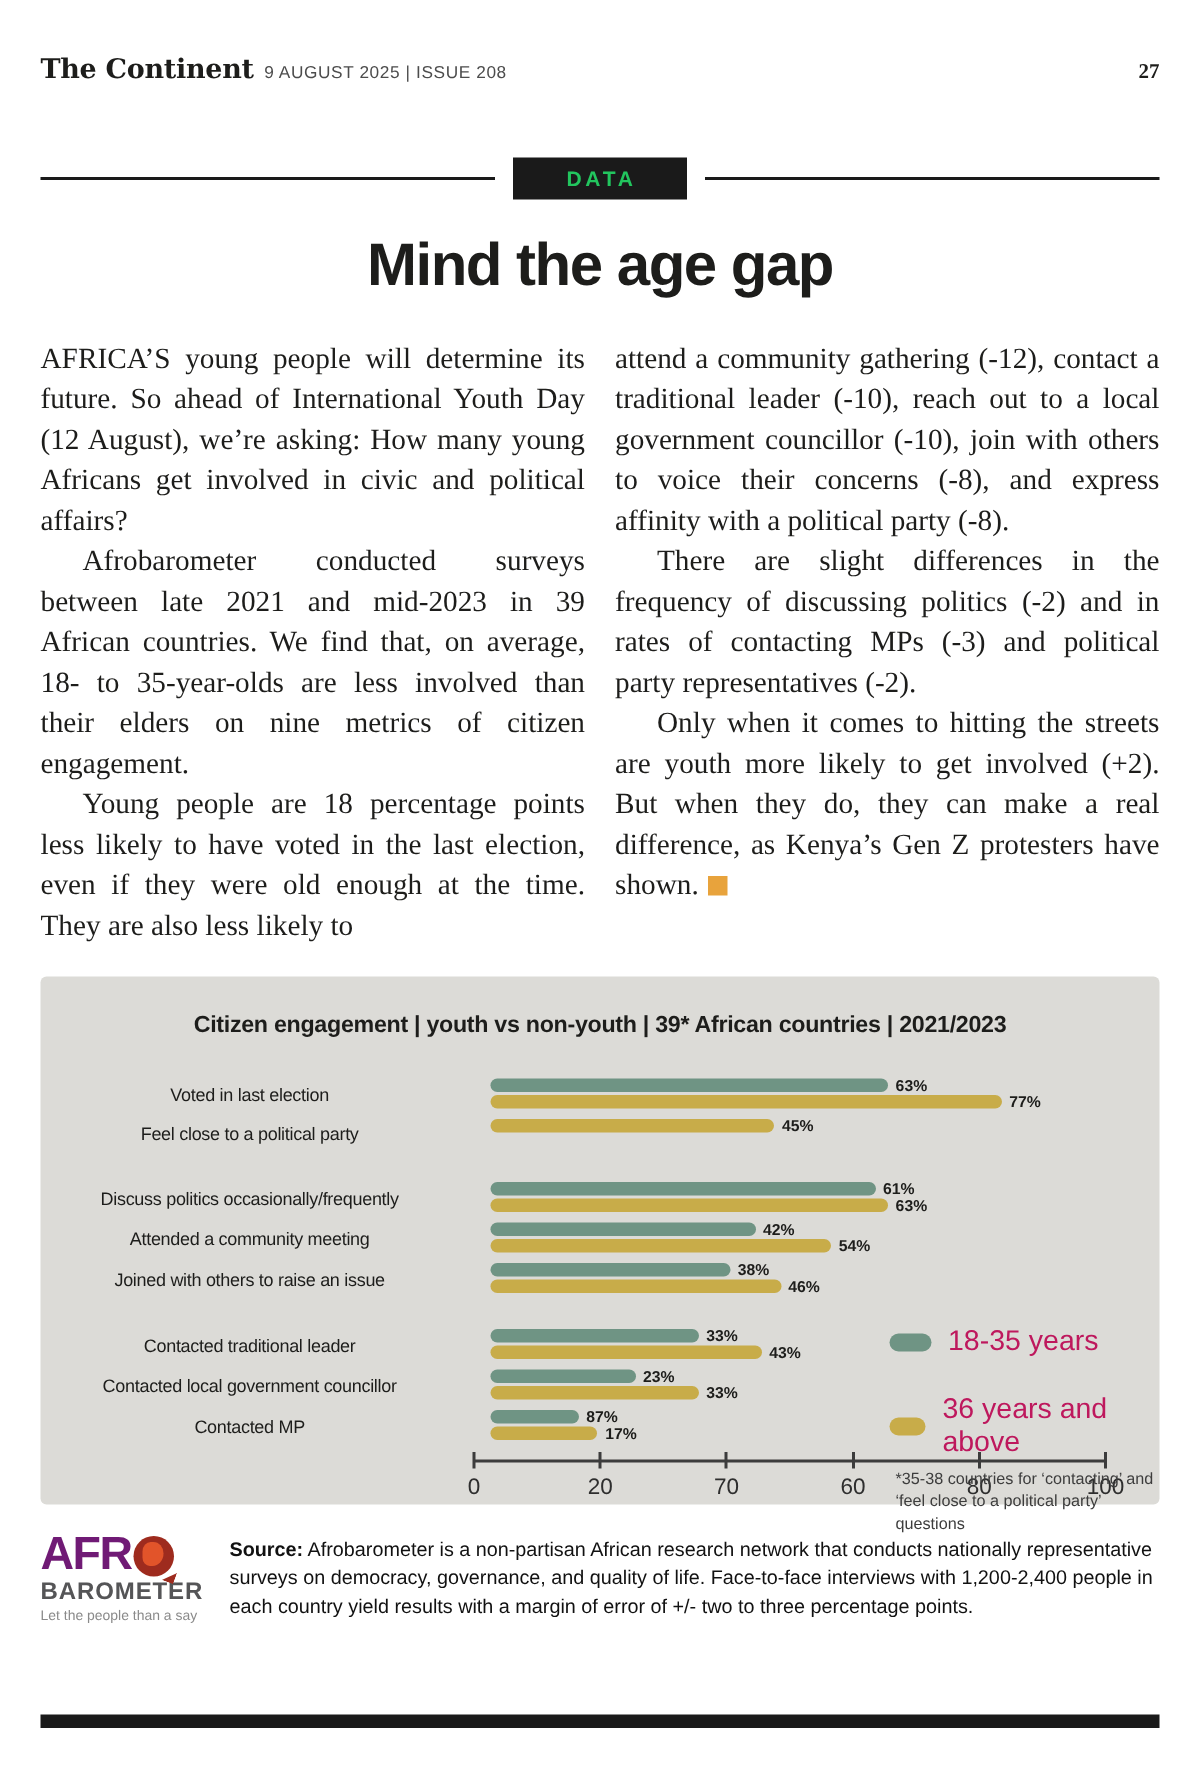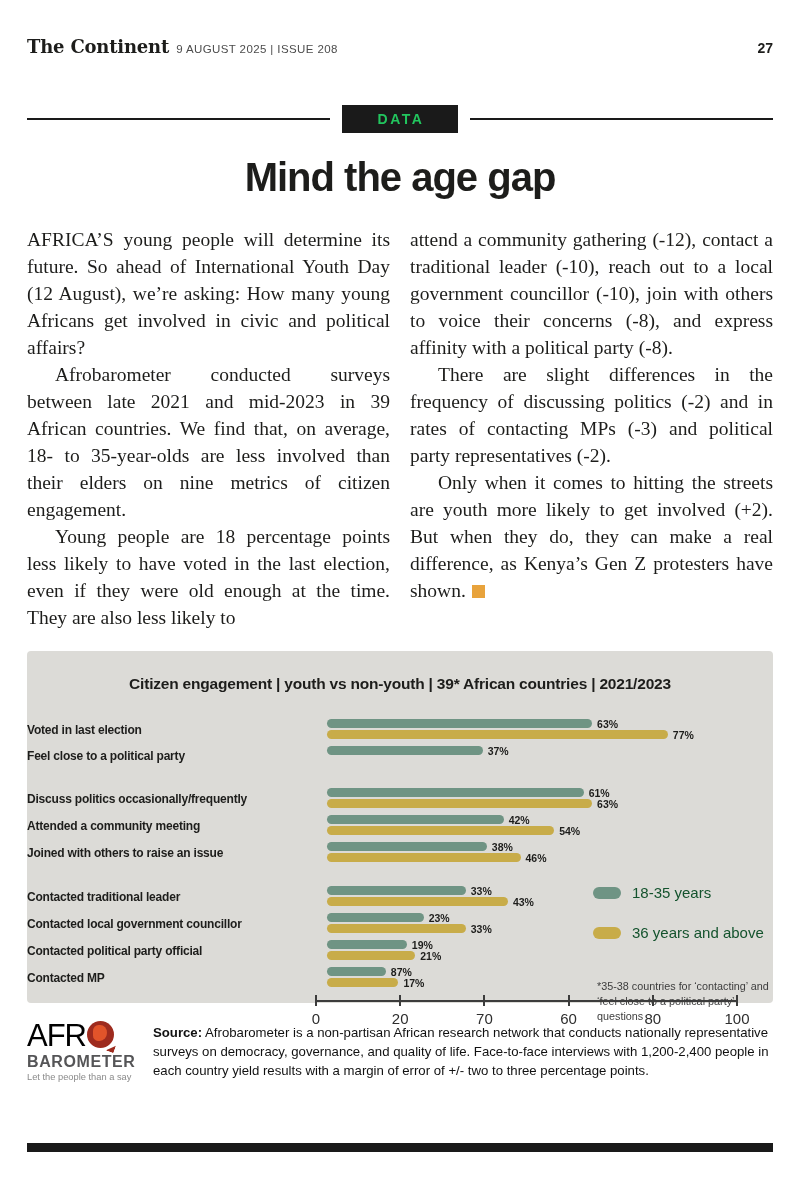--- a/index.html
+++ b/index.html
@@ -4,21 +4,21 @@
 <style>
   * { margin:0; padding:0; box-sizing:border-box; }
   html,body { background:#ffffff; }
   body { width:800px; height:1190px; position:relative; font-family:"Liberation Serif", serif; color:#1d1d1b; }
   .page { width:800px; height:1190px; padding:0 27px; position:relative; }
 
   
   .masthead { display:flex; align-items:baseline; padding-top:36px; }
   .masthead-title { font-family:"DejaVu Serif", serif; font-weight:bold; font-size:18px; letter-spacing:-0.2px; }
   .masthead-issue { font-family:"Liberation Sans", sans-serif; font-size:11.5px; color:#4c4c4c; margin-left:7px; letter-spacing:0.4px; }
-  .masthead-page { margin-left:auto; font-family:Liberation Sans, sans-serif; font-weight:bold; font-size:14px; }
+  .masthead-page { margin-left:auto; font-family:Liberation Serif, serif; font-weight:bold; font-size:14px; }
 
   
   .section-divider { display:flex; align-items:center; margin-top:48px; }
   .section-divider .rule { flex:1; height:1.5px; background:#1a1a1a; }
   .section-badge { background:#1a1a1a; color:#22c55e; font-family:"Liberation Sans", sans-serif; font-weight:bold;
                    font-size:14px; letter-spacing:2.5px; padding:6px 34px 6px 36px; margin:0 12px; }
 
   
   .headline { text-align:center; font-family:"Liberation Sans", sans-serif; font-weight:bold;
               font-size:40px; letter-spacing:-1px; margin-top:22px; }
@@ -29,46 +29,46 @@
   .col p.indent { text-indent:28px; }
   .end-mark { display:inline-block; width:13px; height:13px; margin-left:6px; vertical-align:baseline; position:relative; top:1px; }
 
   
   .chart-panel { background:#dcdbd7; border-radius:4px; margin-top:20px; padding:24px 0 16px 0; height:352px; }
   .chart-title { text-align:center; font-family:"Liberation Sans", sans-serif; font-weight:bold; font-size:15.5px; letter-spacing:-0.2px; }
   .chart-canvas { position:relative; margin-top:26px; }
   .bar-group { margin-bottom:22px; }
   .bar-group:last-child { margin-bottom:0; }
   .bar-row { display:flex; margin-bottom:5px; }
-  .bar-label { width:289px; padding-right:9px; text-align:left; font-family:"Liberation Sans", sans-serif;
-               font-weight:bold; font-size:12px; letter-spacing:-0.2px; line-height:20px; align-self:center; }
+  .bar-label { width:289px; padding-right:9px; text-align:center; font-family:"Liberation Sans", sans-serif;
+               font-weight:normal; font-size:12px; letter-spacing:-0.2px; line-height:20px; align-self:center; }
   .bar-pair { width:460px; }
   .bar-line { display:flex; align-items:center; height:9px; margin-bottom:2px;margin-left:12px; }
   .bar { height:9px; border-radius:5px; }
   .bar-value { font-family:"Liberation Sans", sans-serif; font-weight:bold; font-size:10.5px; margin-left:5px; white-space:nowrap; }
 
   .axis { position:relative; margin-left:289px; width:421px; height:34px; margin-top:6px; }
   .axis-line { position:absolute; top:5px; left:0; right:0; height:2px; background:#3c3c3c; }
   .axis-tick { position:absolute; top:0; width:2px; height:11px; background:#3c3c3c; transform:translateX(-50%); }
   .axis-tick-label { position:absolute; top:15px; transform:translateX(-50%); font-family:"Liberation Sans", sans-serif;
                      font-size:15px; color:#2e2e2e; }
 
   .legend { position:absolute; left:566px; top:165px; }
   .legend-item { display:flex; align-items:center; margin-bottom:23px; }
   .legend-swatch { width:28px; height:12px; border-radius:6px; margin-right:11px; }
-  .legend-label { font-family:"Liberation Sans", sans-serif; font-size:15px; color:#14532d; }
+  .legend-label { font-family:"Liberation Sans", sans-serif; font-size:19px; color:#be185d; }
 
   .chart-footnote { position:absolute; left:570px; top:260px; width:172px; font-family:"Liberation Sans", sans-serif;
                     font-size:10.8px; line-height:15px; color:#3d3d3d; }
 
   
   .footer { display:flex; margin-top:16px; }
   .afro-logo { width:126px; flex:none; padding-top:2px; }
-  .afro-line1 { display:flex; align-items:flex-start; font-family:"Liberation Sans", sans-serif; font-weight:normal;
-                font-size:31px; letter-spacing:-1px; color:#000000; line-height:30px; }
+  .afro-line1 { display:flex; align-items:flex-end; font-family:"Liberation Sans", sans-serif; font-weight:bold;
+                font-size:31px; letter-spacing:-1px; color:#701a75; line-height:30px; }
   .afro-globe { width:27px; height:27px; border-radius:50%; background:#9e2b1e; position:relative; margin-left:1px; flex:none; }
   .afro-globe::before { content:""; position:absolute; left:6px; top:4px; width:14px; height:16px; background:#e2542a;
                         border-radius:45% 55% 60% 40%; }
   .afro-globe::after { content:""; position:absolute; left:20px; bottom:-4px; width:8px; height:8px; background:#9e2b1e;
                        clip-path:polygon(0 0, 100% 0, 0 100%); transform:rotate(200deg); }
   .afro-line2 { font-family:"Liberation Sans", sans-serif; font-weight:bold; font-size:16px; letter-spacing:0.6px; color:#555557; margin-top:2px; }
   .afro-tagline { font-family:"Liberation Sans", sans-serif; font-size:9.3px; color:#8a8a8a; margin-top:1px; }
   .source-text { font-family:"Liberation Sans", sans-serif; font-size:13.2px; line-height:19px; color:#111; padding-top:4px; }
   .source-text b { font-weight:bold; }
 
@@ -121,22 +121,22 @@
                 <div class="bar-line">
                   <div class="bar" style="width: 341.01px; background: rgb(200, 172, 73);"></div>
                   <div class="bar-value">77%</div>
                 </div>
               </div>
             </div>
             <div class="bar-row">
               <div class="bar-label">Feel close to a political party</div>
               <div class="bar-pair">
                 <div class="bar-line">
-                  <div class="bar" style="width: 155.77px; background: rgb(111, 148, 132);"></div>
-                  <div class="bar-value">37%</div>
+                  <div class="bar" style="width: 189.45px; background: rgb(200, 172, 73);"></div>
+                  <div class="bar-value">45%</div>
                 </div>
               </div>
             </div>
           </div>
           <div class="bar-group">
             <div class="bar-row">
               <div class="bar-label">Discuss politics occasionally/frequently</div>
               <div class="bar-pair">
                 <div class="bar-line">
                   <div class="bar" style="width: 256.81px; background: rgb(111, 148, 132);"></div>
@@ -192,33 +192,20 @@
             <div class="bar-row">
               <div class="bar-label">Contacted local government councillor</div>
               <div class="bar-pair">
                 <div class="bar-line">
                   <div class="bar" style="width: 96.83px; background: rgb(111, 148, 132);"></div>
                   <div class="bar-value">23%</div>
                 </div>
                 <div class="bar-line">
                   <div class="bar" style="width: 138.93px; background: rgb(200, 172, 73);"></div>
                   <div class="bar-value">33%</div>
-                </div>
-              </div>
-            </div>
-            <div class="bar-row">
-              <div class="bar-label">Contacted political party official</div>
-              <div class="bar-pair">
-                <div class="bar-line">
-                  <div class="bar" style="width: 79.99px; background: rgb(111, 148, 132);"></div>
-                  <div class="bar-value">19%</div>
-                </div>
-                <div class="bar-line">
-                  <div class="bar" style="width: 88.41px; background: rgb(200, 172, 73);"></div>
-                  <div class="bar-value">21%</div>
                 </div>
               </div>
             </div>
             <div class="bar-row">
               <div class="bar-label">Contacted MP</div>
               <div class="bar-pair">
                 <div class="bar-line">
                   <div class="bar" style="width: 58.94px; background: rgb(111, 148, 132);"></div>
                   <div class="bar-value">87%</div>
                 </div>

